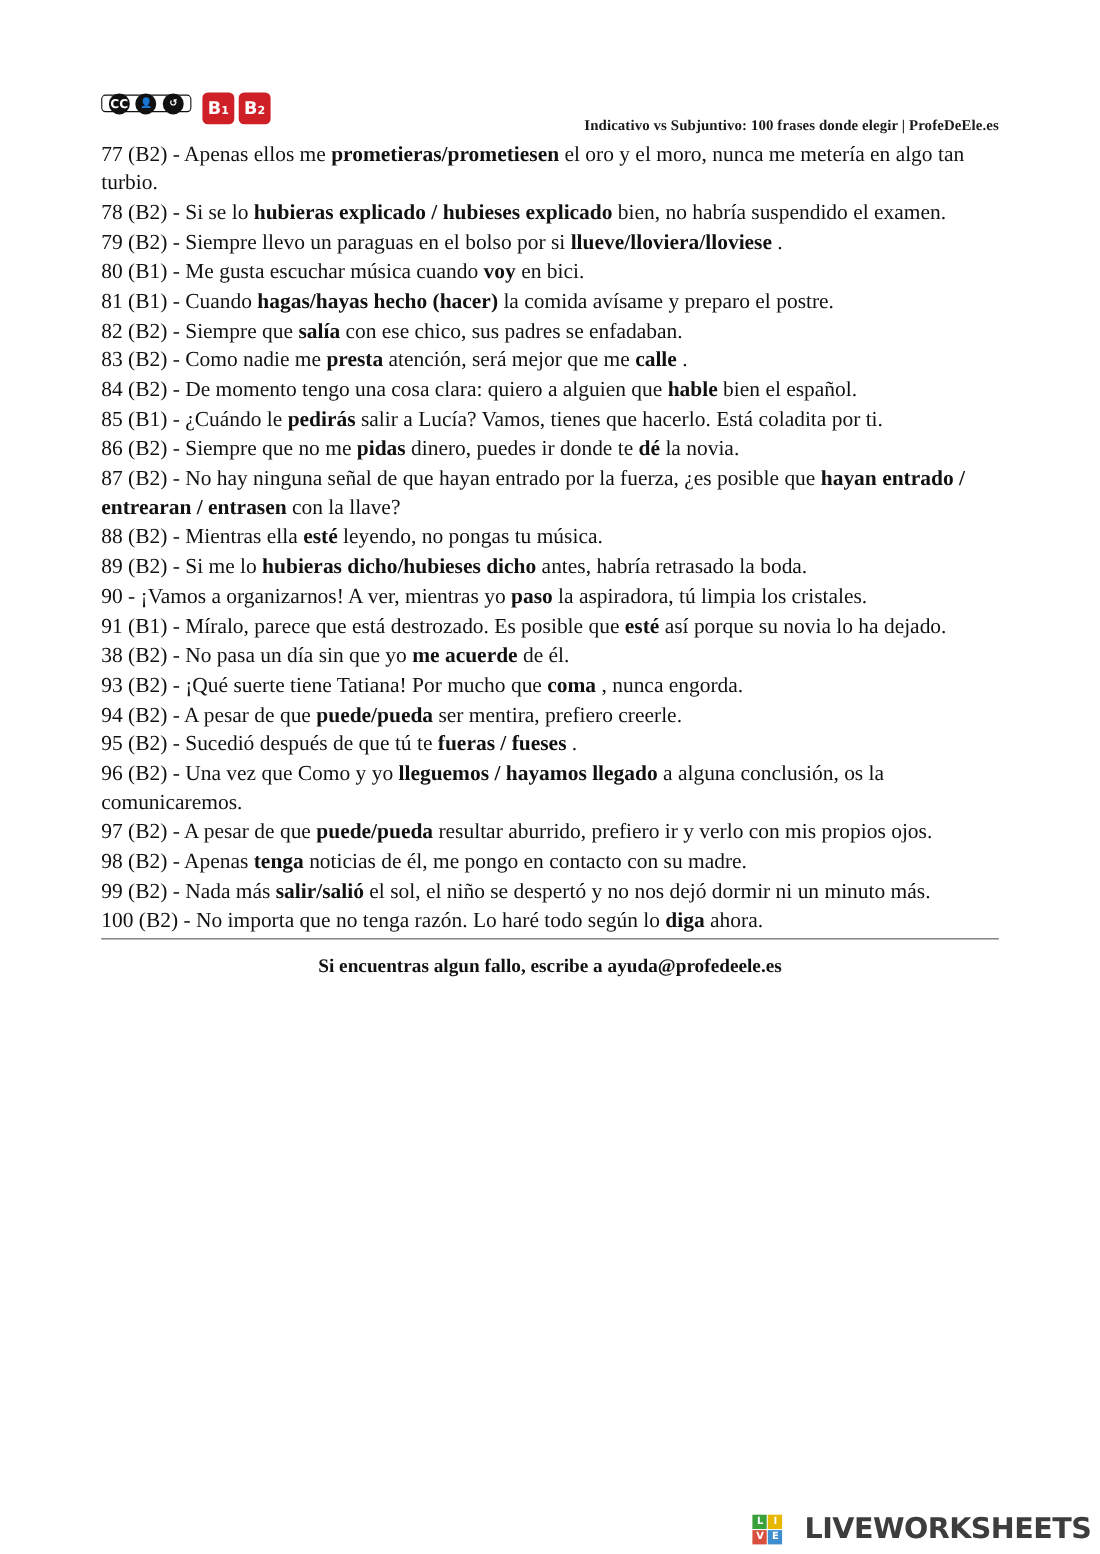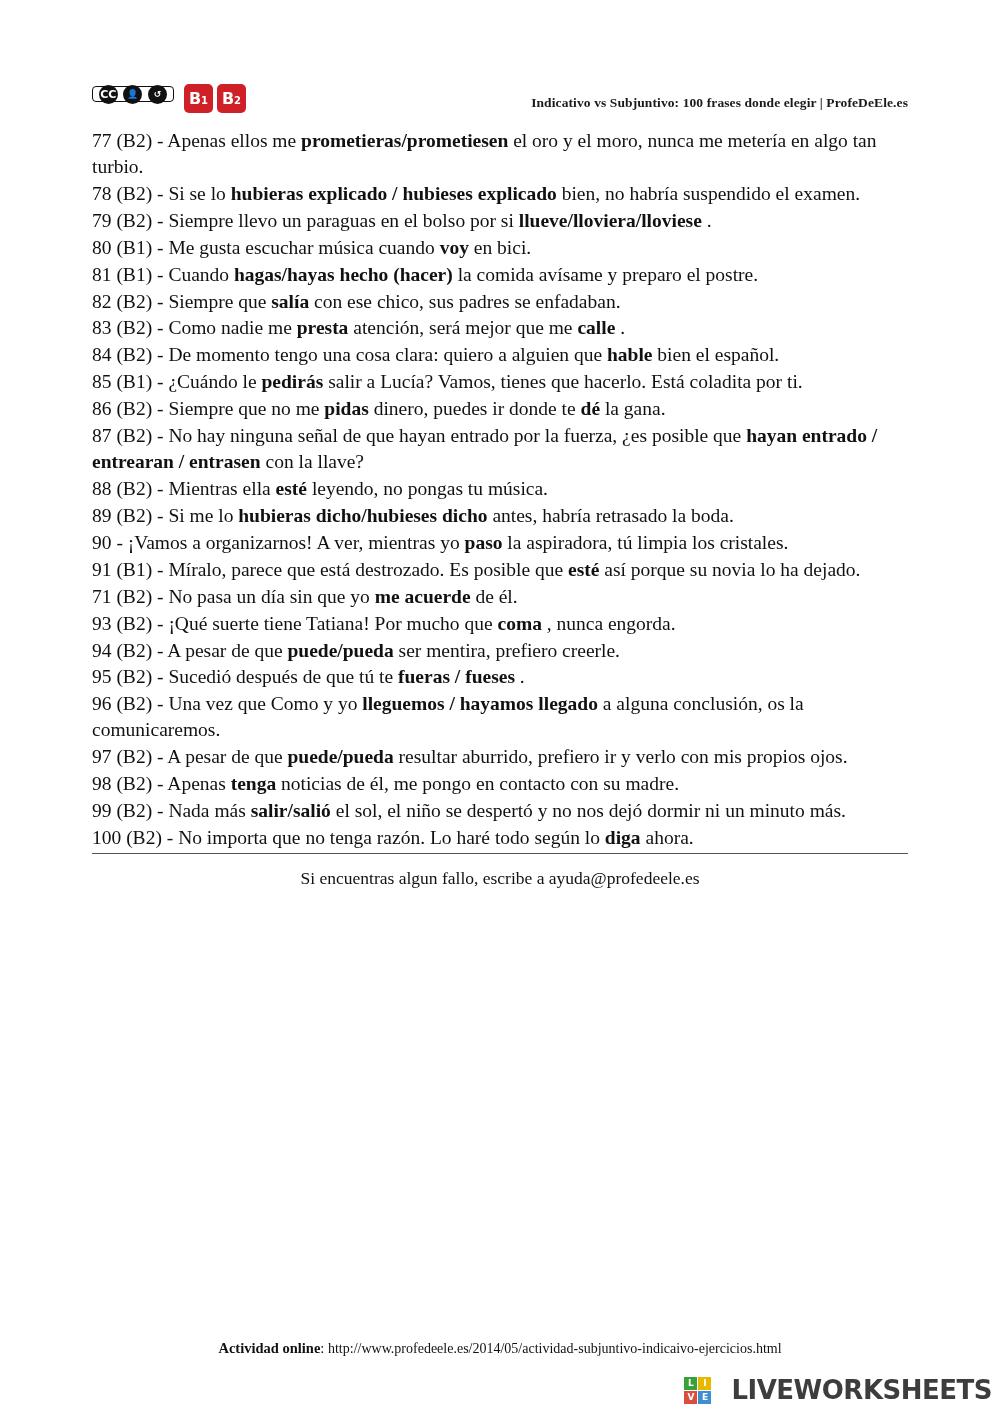--- a/index.html
+++ b/index.html
@@ -78,21 +78,21 @@
     justify-content: center;
     padding-top: 5px;
     box-sizing: border-box;
   }
   .level-badge sub {
     font-size: 10px;
   }
   .header-title {
     position: absolute;
     right: 0;
-    top: 11px;
+    top: 22px;
     font-family: "Liberation Serif", serif;
     font-size: 13.5px;
     font-weight: bold;
     color: #1a1a1a;
     letter-spacing: 0.1px;
   }
   .content {
     position: absolute;
     top: 128px;
     left: 92px;
@@ -118,21 +118,21 @@
     height: 1px;
     background: #555;
   }
   .feedback {
     position: absolute;
     top: 868px;
     left: 92px;
     width: 816px;
     text-align: center;
     font-size: 17.5px;
-    font-weight: normal;
+    font-weight: bold;
     color: #111;
   }
   .footer {
     position: absolute;
     bottom: 56px;
     left: 92px;
     width: 816px;
     text-align: center;
     font-size: 14.5px;
     color: #111;
@@ -207,44 +207,41 @@
   <div class="content" id="exercise-list">
       <p><span>77 (B2) - </span><span>Apenas ellos me </span><b>prometieras/prometiesen</b><span> el oro y el moro, nunca me metería en algo tan turbio.</span></p>
       <p><span>78 (B2) - </span><span>Si se lo </span><b>hubieras explicado / hubieses explicado</b><span>  bien, no habría suspendido el examen.</span></p>
       <p><span>79 (B2) - </span><span>Siempre llevo un paraguas en el bolso por si </span><b>llueve/lloviera/lloviese</b><span> .</span></p>
       <p><span>80 (B1) - </span><span>Me gusta escuchar música cuando </span><b>voy</b><span>  en bici.</span></p>
       <p><span>81 (B1) - </span><span>Cuando </span><b>hagas/hayas hecho (hacer)</b><span> la comida avísame y preparo el postre.</span></p>
       <p><span>82 (B2) - </span><span>Siempre que </span><b>salía</b><span> con ese chico, sus padres se enfadaban.</span></p>
       <p><span>83 (B2) - </span><span>Como nadie me </span><b>presta</b><span> atención, será mejor que me </span><b>calle</b><span> .</span></p>
       <p><span>84 (B2) - </span><span>De momento tengo una cosa clara: quiero a alguien que </span><b>hable</b><span>  bien el español.</span></p>
       <p><span>85 (B1) - </span><span>¿Cuándo le </span><b>pedirás</b><span> salir a Lucía? Vamos, tienes que hacerlo. Está coladita por ti.</span></p>
-      <p><span>86 (B2) - </span><span>Siempre que no me </span><b>pidas</b><span> dinero, puedes ir donde te </span><b>dé</b><span> la gana.</span></p>
+      <p><span>86 (B2) - </span><span>Siempre que no me </span><b>pidas</b><span> dinero, puedes ir donde te </span><b>dé</b><span> la novia.</span></p>
       <p><span>87 (B2) - </span><span>No hay ninguna señal de que hayan entrado por la fuerza, ¿es posible que </span><b>hayan entrado / entrearan / entrasen</b><span> con la llave?</span></p>
       <p><span>88 (B2) - </span><span>Mientras ella </span><b>esté</b><span> leyendo, no pongas tu música.</span></p>
       <p><span>89 (B2) - </span><span>Si me lo </span><b>hubieras dicho/hubieses dicho</b><span>  antes, habría retrasado la boda.</span></p>
       <p><span>90 - </span><span>¡Vamos a organizarnos! A ver, mientras yo </span><b>paso</b><span> la aspiradora, tú limpia los cristales.</span></p>
       <p><span>91 (B1) - </span><span>Míralo, parece que está destrozado. Es posible que </span><b>esté</b><span> así porque su novia lo ha dejado.</span></p>
-      <p><span>71 (B2) - </span><span>No pasa un día sin que yo </span><b>me acuerde</b><span> de él.</span></p>
+      <p><span>38 (B2) - </span><span>No pasa un día sin que yo </span><b>me acuerde</b><span> de él.</span></p>
       <p><span>93 (B2) - </span><span>¡Qué suerte tiene Tatiana! Por mucho que </span><b>coma</b><span> , nunca engorda.</span></p>
       <p><span>94 (B2) - </span><span>A pesar de que </span><b>puede/pueda</b><span> ser mentira, prefiero creerle.</span></p>
       <p><span>95 (B2) - </span><span>Sucedió después de que tú te </span><b>fueras / fueses</b><span> .</span></p>
       <p><span>96 (B2) - </span><span>Una vez que Como y yo </span><b>lleguemos / hayamos llegado</b><span>  a alguna conclusión, os la comunicaremos.</span></p>
       <p><span>97 (B2) - </span><span>A pesar de que </span><b>puede/pueda</b><span> resultar aburrido, prefiero ir y verlo con mis propios ojos.</span></p>
       <p><span>98 (B2) - </span><span>Apenas </span><b>tenga</b><span> noticias de él, me pongo en contacto con su madre.</span></p>
       <p><span>99 (B2) - </span><span>Nada más </span><b>salir/salió</b><span>  el sol, el niño se despertó y no nos dejó dormir ni un minuto más.</span></p>
       <p><span>100 (B2) - </span><span>No importa que no tenga razón. Lo haré todo según lo </span><b>diga</b><span>  ahora.</span></p>
     </div>
 
   <div class="divider"></div>
 
   <div class="feedback">Si encuentras algun fallo, escribe a ayuda@profedeele.es</div>
 
-  <div class="footer">
-    <span class="label">Actividad online</span><span>: </span><span class="url">http://www.profedeele.es/2014/05/actividad-subjuntivo-indicaivo-ejercicios.html</span>
-  </div>
 
   <div class="lw-logo">
     <div class="lw-mark">
       <span class="lw-l">L</span>
       <span class="lw-i">I</span>
       <span class="lw-v">V</span>
       <span class="lw-e">E</span>
     </div>
     <div class="lw-text">LIVEWORKSHEETS</div>
   </div>

